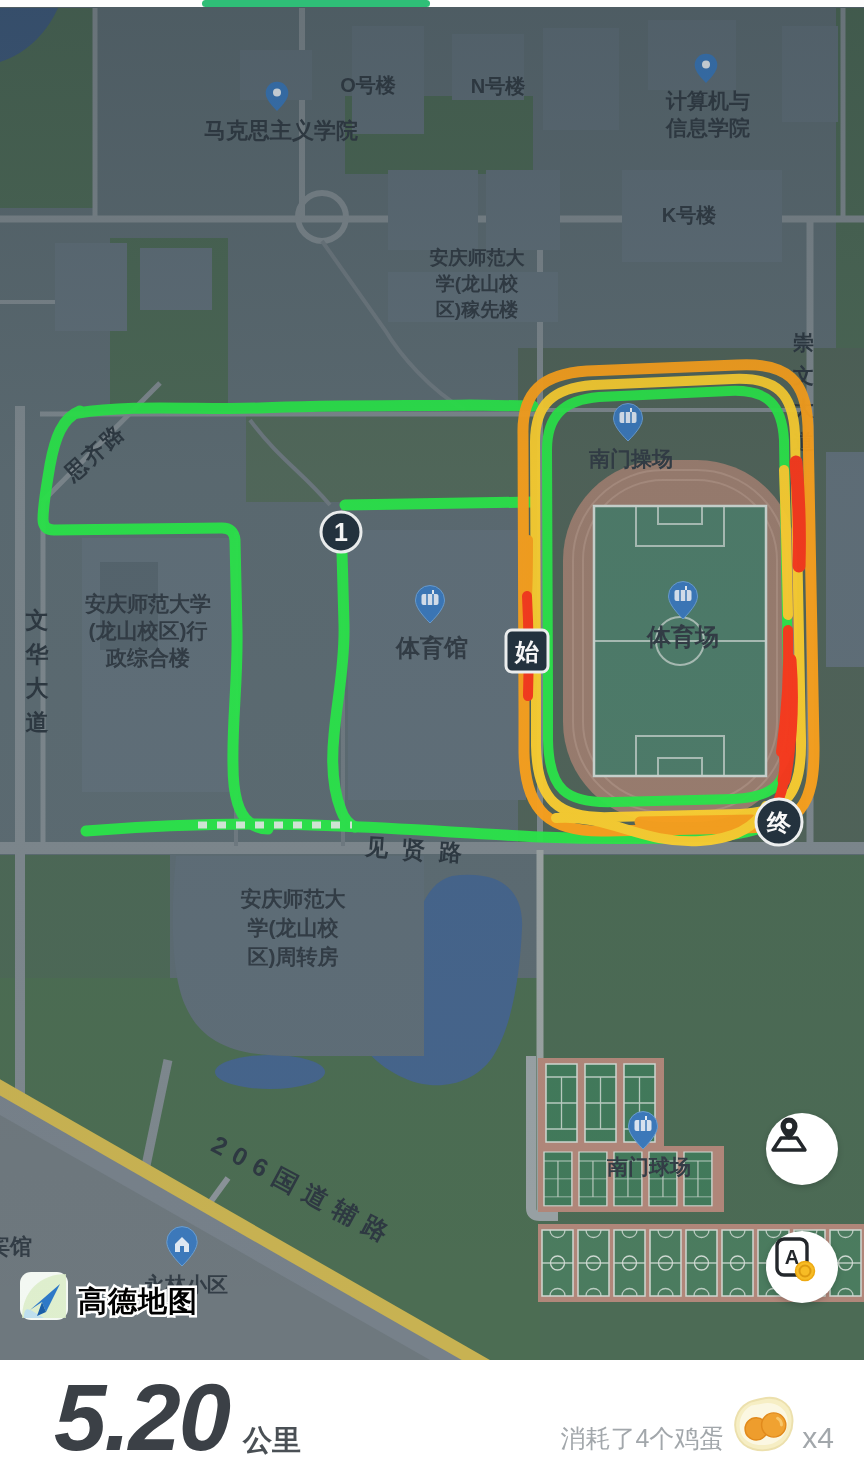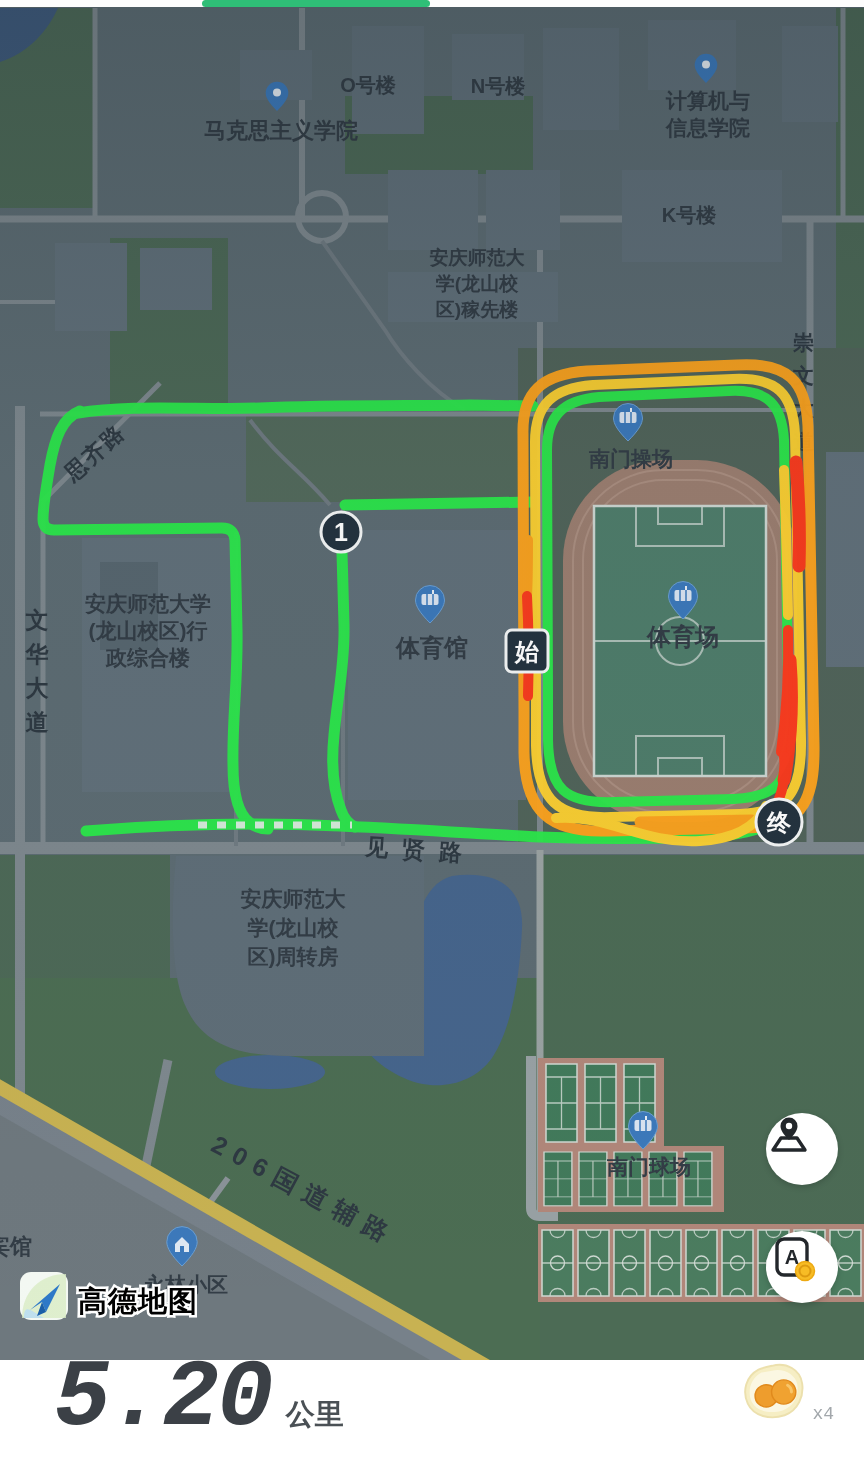--- a/index.html
+++ b/index.html
@@ -7,27 +7,27 @@
   .map{position:absolute;top:0;left:0;width:864px;height:1360px;background:#5d6c73;overflow:hidden;}
   .map svg{position:absolute;top:0;left:0;}
   .topstrip{position:absolute;top:0;left:0;width:864px;height:7px;background:#fdfdfd;z-index:5;}
   .progress{position:absolute;top:0;left:202px;width:228px;height:7px;border-radius:4px;background:#2fbe77;z-index:6;}
   .fab{position:absolute;width:72px;height:72px;border-radius:50%;background:#fff;display:flex;align-items:center;justify-content:center;z-index:7;box-shadow:0 2px 6px rgba(0,0,0,.18);}
   .fab1{left:766px;top:1113px;}
   .fab2{left:766px;top:1231px;}
   .maplabel{font-weight:700;fill:#333d46;}
   .roadlabel{font-weight:700;fill:#2e3942;}
   .rt{fill:none;stroke-linecap:round;stroke-linejoin:round;}
-  .stats{position:absolute;top:1360px;left:0;width:864px;height:117px;background:#fff;display:flex;justify-content:space-between;align-items:flex-start;padding:0 30px 16px 54px;box-sizing:border-box;font-family:Liberation Mono, monospace;}
+  .stats{position:absolute;top:1360px;left:0;width:864px;height:117px;background:#fff;display:flex;justify-content:space-between;align-items:flex-end;padding:0 30px 16px 54px;box-sizing:border-box;}
   .distance{font-style:italic;font-weight:800;font-size:94px;line-height:.85;color:#3b4046;letter-spacing:-2px;}
   .unit{font-size:29px;font-weight:700;color:#4a5055;margin-left:14px;}
   .left{display:flex;align-items:baseline;}
   .right{display:flex;align-items:flex-end;color:#a2a7ab;font-size:25px;padding-bottom:4px;}
   .cal{padding-bottom:2px;}
-  .mult{font-size:18px;padding-bottom:2px;margin-left:2px;}
+  .mult{font-size:30px;padding-bottom:2px;margin-left:2px;}
   .eggwrap{margin:0 4px -6px 8px;}
 </style>
 </head>
 <body>
 
 <div class="map">
 <svg width="864" height="1360" viewBox="0 0 864 1360" xmlns="http://www.w3.org/2000/svg">
   <defs>
     <linearGradient id="fade" x1="0" y1="0" x2="0" y2="1">
       <stop offset="0" stop-color="#101c22" stop-opacity="0.20"></stop>
@@ -280,20 +280,21 @@
     </svg>
   </div>
 </div>
 
 <div class="stats">
   <div class="left">
     <span class="distance">5.20</span>
     <span class="unit">公里</span>
   </div>
   <div class="right">
+    <span class="cal">消耗了4个鸡蛋</span>
     <span class="eggwrap">
       <svg width="64" height="64" viewBox="0 0 66 62">
         <path d="M31 4 C46 0 60 8 62 22 C64 35 58 50 44 55 C29 60 12 56 6 43 C0 30 4 15 17 8 C21 6 26 5 31 4 Z" fill="#f6eec4" stroke="#ece0ad" stroke-width="2"></path>
         <path d="M31 9 C43 6 55 13 57 23 C59 34 54 46 42 50 C29 54 15 51 10 41 C5 30 9 17 20 11 Z" fill="#fbf7e2"></path>
         <circle cx="25" cy="35" r="11.5" fill="#ee9d2d" stroke="#e18a1c" stroke-width="1.5"></circle>
         <circle cx="43" cy="31" r="12.5" fill="#f0a231" stroke="#e18a1c" stroke-width="1.5"></circle>
         <path d="M47 24 A8 8 0 0 1 51 31" stroke="#f8c66a" stroke-width="3" fill="none" stroke-linecap="round"></path>
       </svg>
     </span>
     <span class="mult">x4</span>

